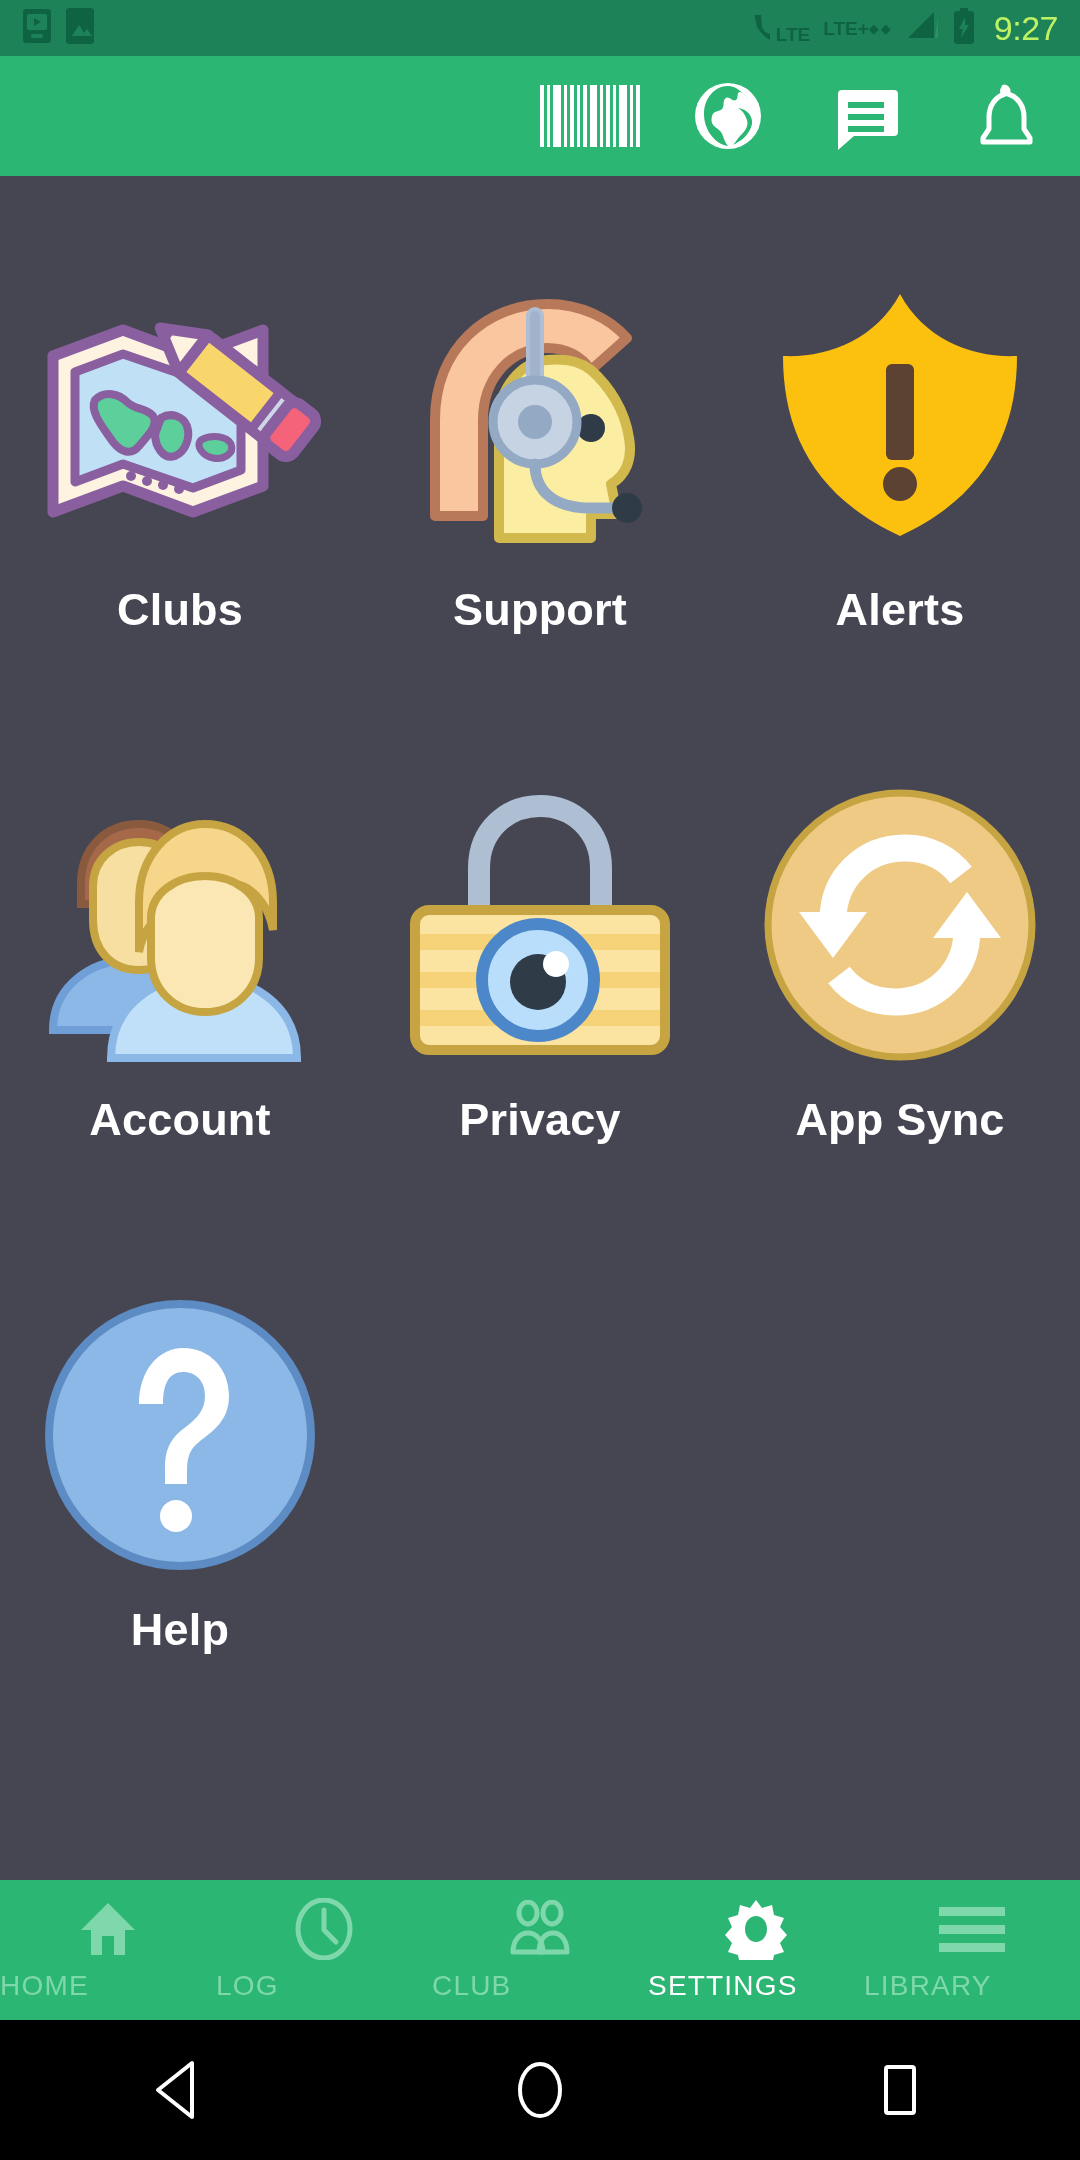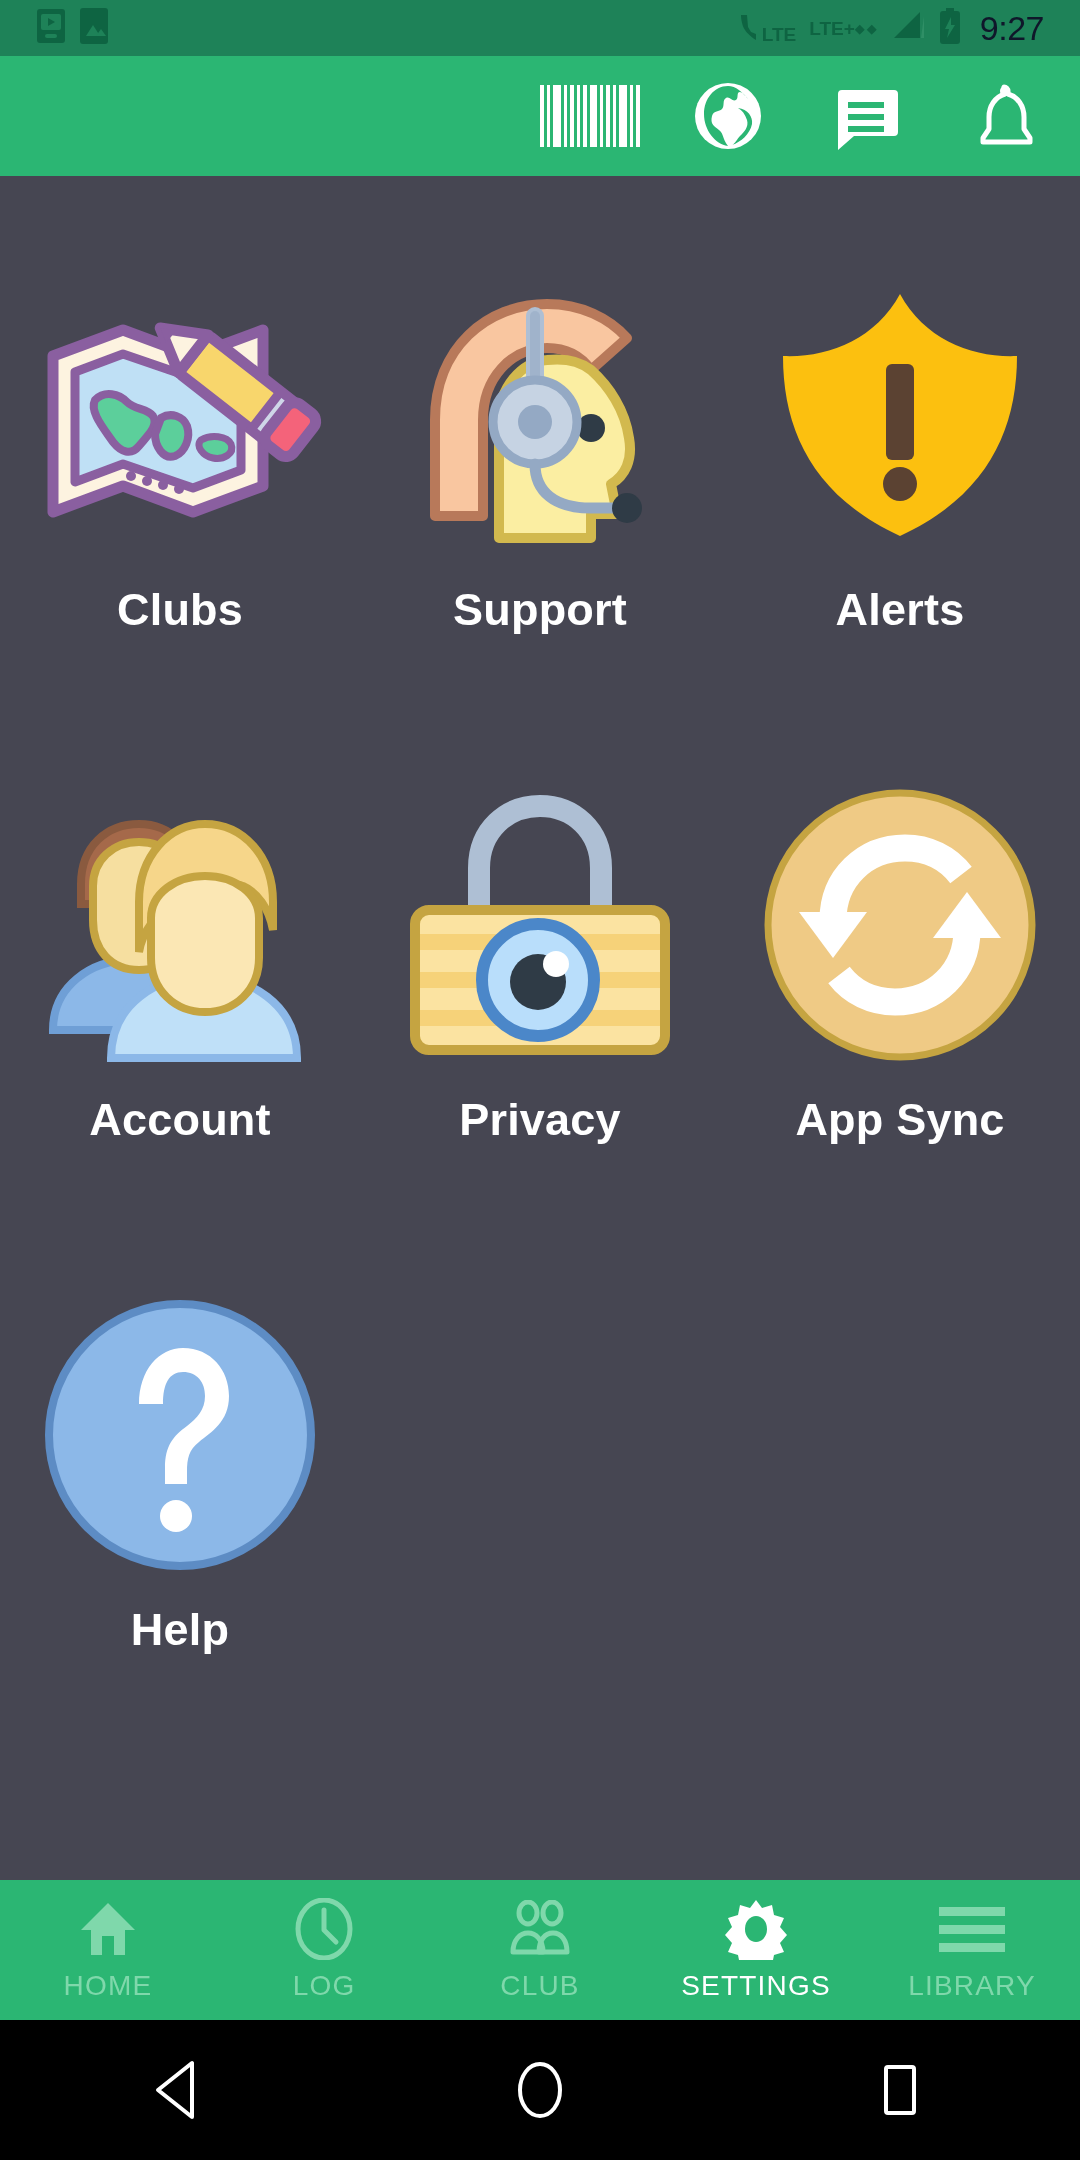--- a/index.html
+++ b/index.html
@@ -8,27 +8,27 @@
     font-family:"Liberation Sans", sans-serif;
     background:#464652;
     overflow:hidden;
     position:relative;
   }
 
   
   .status-bar{
     position:absolute; top:0; left:0; width:1080px; height:56px;
     background:#1e8258; display:flex; align-items:center;
-    padding:0 36px; color:#0d5e3c;
+    padding:0 22px; color:#0d5e3c;
   }
   .status-left{ display:flex; align-items:center; gap:14px; }
   .status-right{ margin-left:auto; display:flex; align-items:center; gap:13px; }
   .sb-ico{ display:block; }
   .sb-time{
-    font-size:34px; font-weight:400; color:#0f172a;
+    font-size:34px; font-weight:400; color:#bef264;
     letter-spacing:-0.5px; margin-left:6px; line-height:1;
   }
   .lte-wrap{ display:flex; align-items:flex-end; gap:2px; }
   .lte-txt{ font-size:19px; font-weight:700; color:#0e6442; line-height:1; }
   .lte-col{ display:flex; flex-direction:row; align-items:center; }
   .lte-sub{ font-size:13px; color:#0e6442; line-height:1; margin-top:1px; letter-spacing:2px;}
 
   
   .app-bar{
     position:absolute; top:56px; left:0; width:1080px; height:120px;
@@ -62,21 +62,21 @@
     margin-top:14px; color:#ffffff; font-size:45px; font-weight:bold;
     letter-spacing:0.2px;
   }
 
   
   .bottom-nav{
     position:absolute; top:1880px; left:0; width:1080px; height:140px;
     background:#2bb673; display:flex; align-items:center;
   }
   .nav-item{
-    flex:1; display:flex; flex-direction:column; align-items:center;
+    flex:1; display:flex; flex-direction:column; 
     justify-content:center; gap:10px; cursor:pointer; height:140px;
   }
   .nav-item .nav-ico{ height:62px; display:flex; align-items:center; justify-content:center; }
   .nav-item .nav-lbl{
     font-size:28px; letter-spacing:1.2px; color:#7fd8ab;
   }
   .nav-item.active .nav-lbl{ color:#ffffff; }
 
   
   .android-nav{

